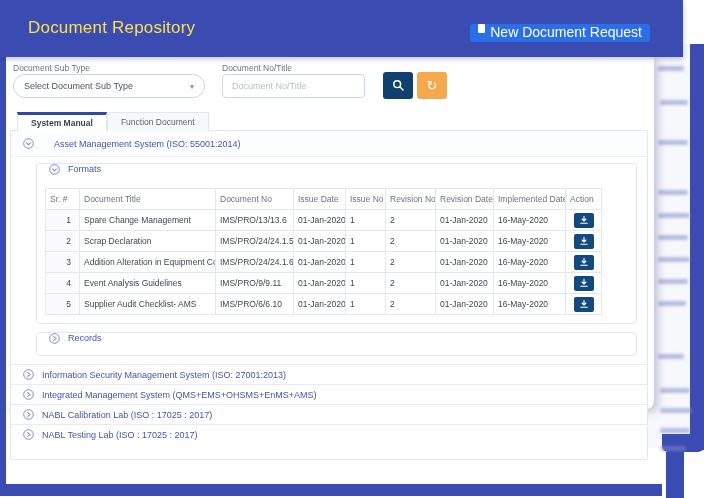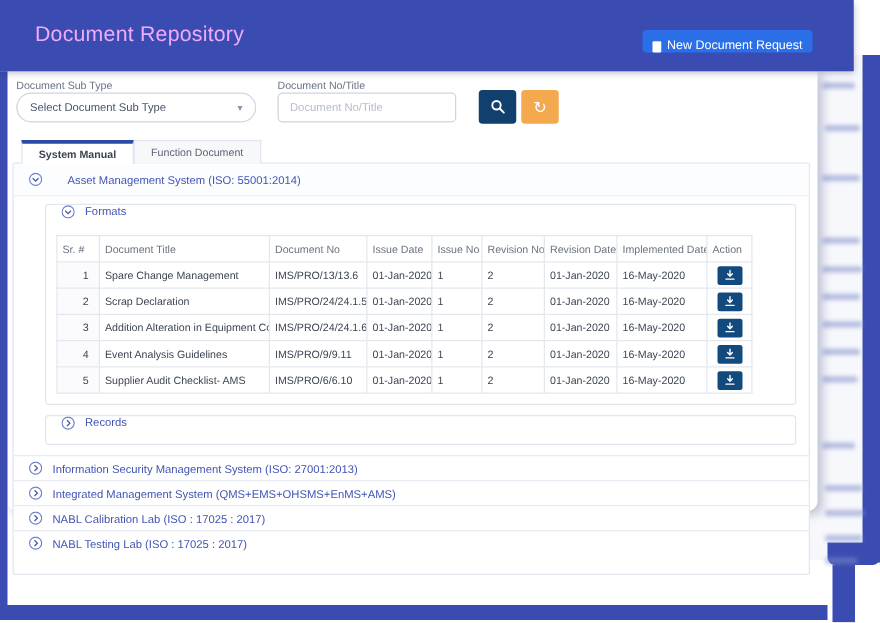--- a/index.html
+++ b/index.html
@@ -16,23 +16,23 @@
 
   
   .header-band { position:absolute; left:0; top:0; width:683px; height:57px; background:#3a4cb1;
                  box-shadow:0 2px 5px rgba(30,40,90,.28); z-index:3; }
   .frame-left   { position:absolute; left:0; top:57px; width:6px; height:439px; background:#3a4cb1; z-index:3; }
   .frame-bottom { position:absolute; left:0; top:484px; width:662px; height:12px; background:#3a4cb1; z-index:2; }
   .main-card  { position:absolute; left:6px; top:57px; width:648px; height:352px; background:#fff;
                 border-radius:0 0 8px 8px; box-shadow:4px 3px 8px rgba(50,60,120,.28); z-index:2; }
 
   
-  .app-title { position:absolute; left:28px; top:18px; color:#f0abfc; font-size:17px; font-weight:500; letter-spacing:.2px; }
+  .app-title { position:absolute; left:28px; top:18px; color:#fde047; font-size:17px; font-weight:500; letter-spacing:.2px; }
   .new-doc-btn { position:absolute; right:33px; top:24px; height:18px; background:#2a6fe8; border:none; color:#fff;
-                 border-radius:3px; font-size:10px; padding:0 8px; display:flex; align-items:flex-end; gap:5px; cursor:pointer;
+                 border-radius:3px; font-size:14px; padding:0 8px; display:flex; align-items:flex-start; gap:5px; cursor:pointer;
                  font-family:"Liberation Sans",sans-serif; }
   .doc-icon { display:inline-block; width:7px; height:9px; background:#fff; border-radius:1px; }
 
   
   .field-label { position:absolute; font-size:8.5px; color:#6a7486; }
   .select-box { position:absolute; left:7px; top:17px; width:192px; height:24px; border:1px solid #ced6e0; border-radius:12px;
                 background:#fff; display:flex; align-items:center; justify-content:space-between; padding:0 10px;
                 font-size:9px; color:#4a5568; cursor:pointer; }
   .caret { color:#8a93a6; font-size:8px; }
   .text-input { position:absolute; left:216px; top:17px; width:143px; height:24px; border:1px solid #ced6e0; border-radius:4px;

